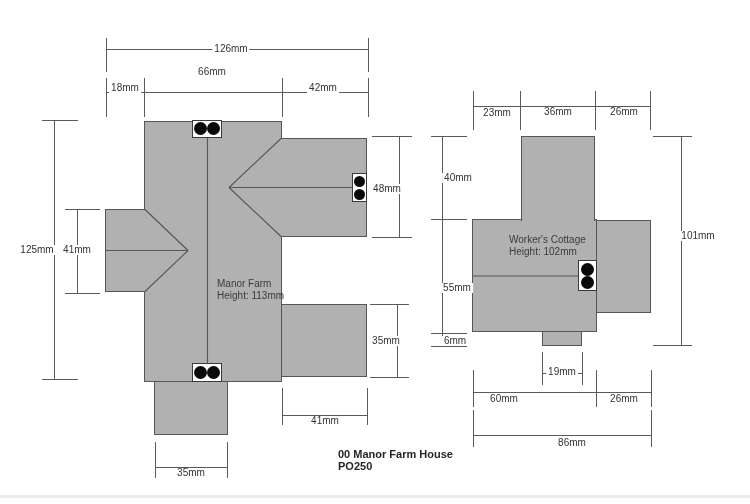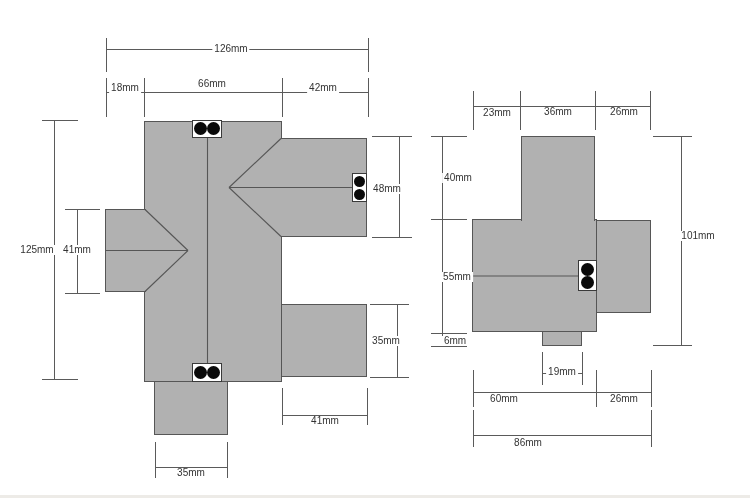--- a/index.html
+++ b/index.html
@@ -123,38 +123,50 @@
   <div class="vl" style="left:473px;top:370px;height:37px"></div>
   <div class="vl" style="left:596px;top:370px;height:37px"></div>
   <div class="vl" style="left:651px;top:370px;height:37px"></div>
 
   <div class="hl" style="left:473px;top:435px;width:178px"></div>
   <div class="vl" style="left:473px;top:410px;height:37px"></div>
   <div class="vl" style="left:651px;top:410px;height:37px"></div>
 
   <span class="dl" style="left:231px;top:44px">126mm</span>
   <span class="dl" style="left:125px;top:83px">18mm</span>
-  <span class="dl" style="left:212px;top:79px">66mm</span>
+  <span class="dl" style="left:212px;top:67px">66mm</span>
   <span class="dl" style="left:323px;top:83px">42mm</span>
   <span class="dl" style="left:37px;top:245px">125mm</span>
   <span class="dl" style="left:77px;top:245px">41mm</span>
   <span class="dl" style="left:387px;top:184px">48mm</span>
   <span class="dl" style="left:386px;top:336px">35mm</span>
   <span class="dl" style="left:325px;top:416px">41mm</span>
   <span class="dl" style="left:191px;top:468px">35mm</span>
 
   <span class="dl" style="left:497px;top:108px">23mm</span>
   <span class="dl" style="left:558px;top:107px">36mm</span>
   <span class="dl" style="left:624px;top:107px">26mm</span>
   <span class="dl" style="left:458px;top:173px">40mm</span>
-  <span class="dl" style="left:457px;top:272px">55mm</span>
+  <span class="dl" style="left:457px;top:283px">55mm</span>
   <span class="dl" style="left:455px;top:336px">6mm</span>
   <span class="dl" style="left:698px;top:231px">101mm</span>
   <span class="dl" style="left:562px;top:367px">19mm</span>
   <span class="dl" style="left:504px;top:394px">60mm</span>
   <span class="dl" style="left:624px;top:394px">26mm</span>
-  <span class="dl" style="left:528px;top:438px">86mm</span>
+  <span class="dl" style="left:572px;top:438px">86mm</span>
 
+  <div class="blabel" style="left:217px;top:278px">
+    <div>Manor Farm</div>
+    <div>Height: 113mm</div>
+  </div>
+  <div class="blabel" style="left:509px;top:234px">
+    <div>Worker's Cottage</div>
+    <div>Height: 102mm</div>
+  </div>
 
+  <div class="footer" style="left:338px;top:448px">
+    <div>00 Manor Farm House</div>
+    <div>PO250</div>
+  </div>
 
   <div class="band" style="left:0;top:495px;width:750px;height:3px"></div>
 
 </div>
 
 </body></html>

